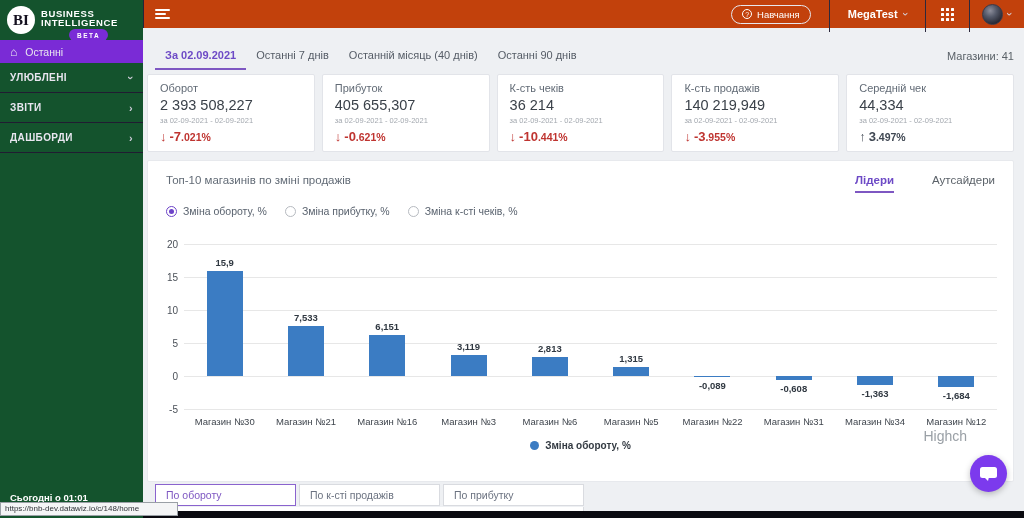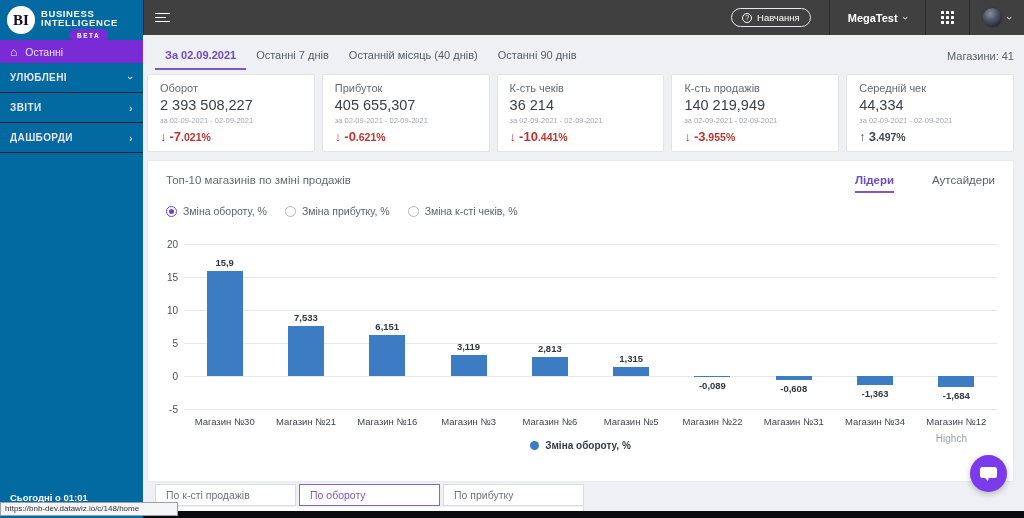--- a/index.html
+++ b/index.html
@@ -1,21 +1,21 @@
 <!DOCTYPE html>
 <html><head>
 <meta charset="utf-8">
 <style>
   * { margin:0; padding:0; box-sizing:border-box; }
   html,body { width:1024px; height:518px; overflow:hidden; background:#eef0f3;
               font-family:"Liberation Sans", sans-serif; }
   .app { position:absolute; inset:0; width:1024px; height:518px; }
 
   
-  .sidebar { position:absolute; left:0; top:0; width:143px; height:518px; background:#0369a1; z-index:5; }
+  .sidebar { position:absolute; left:0; top:0; width:143px; height:518px; background:#14532d; z-index:5; }
   .logo { display:flex; align-items:flex-start; padding:6px 6px 0 7px; height:40px; cursor:pointer; }
   .logo-circle { width:28px; height:28px; border-radius:50%; background:#fff; color:#14101f;
                  font-family:"Liberation Serif", serif; font-weight:bold; font-size:15px;
                  display:flex; align-items:center; justify-content:center; flex:0 0 auto; }
   .logo-text { margin-left:6px; color:#fff; line-height:9px; padding-top:3px; }
   .logo-line { font-size:9.5px; font-weight:bold; letter-spacing:.6px; }
   .beta { display:inline-block; background:#7a2bd6; color:#fff; font-size:6.5px; font-weight:bold;
           letter-spacing:1.5px; border-radius:7px; padding:2px 8px 1px; margin:2px 0 0 28px; }
   .nav-item { position:relative; display:flex; align-items:center; color:#e8e6f0; font-size:10.5px;
               padding:0 10px; cursor:pointer; }
@@ -24,21 +24,21 @@
                     border-bottom:1px solid #201c31; }
   .nav-item.group:first-of-type { border-top:1px solid #201c31; }
   .nav-icon { margin-right:8px; font-size:12px; line-height:10px; }
   .nav-chev { margin-left:auto; font-size:11px; color:#cfcdda; }
   .chev-down { display:inline-block; transform:rotate(90deg); }
   .sidebar-footer { position:absolute; left:10px; bottom:3px; color:#fff; z-index:1; }
   .upd-time { font-size:9.5px; font-weight:bold; margin-bottom:2px; }
   .upd-label { font-size:9px; font-weight:bold; font-style:italic; color:#b9b7c6; }
 
   
-  .topbar { position:absolute; left:143px; top:0; right:0; height:35px; background:#404040;
+  .topbar { position:absolute; left:143px; top:0; right:0; height:28px; background:#c2410c;
             display:flex; align-items:center; border-left:1px solid #262338; }
   .burger { margin-left:11px; width:15px; cursor:pointer; }
   .burger div { height:1.5px; background:#fff; margin:2.5px 0; border-radius:1px; }
   .burger div:nth-child(2){ width:11px; }
   .top-right { margin-left:auto; display:flex; align-items:center; height:100%; }
   .pill { display:flex; align-items:center; gap:5px; border:1px solid #e7e7ee; border-radius:10px;
           color:#fff; font-size:9.5px; padding:3px 10px; margin-right:18px; cursor:pointer; }
   .help-circle { width:10px; height:10px; border:1px solid #fff; border-radius:50%; font-size:7px;
                  display:flex; align-items:center; justify-content:center; }
   .vdiv { width:1px; height:35px; background:#2c293d; }
@@ -92,21 +92,21 @@
   .cols { position:absolute; inset:0; display:flex; }
   .col { position:relative; flex:1; }
   .bar { position:absolute; left:50%; transform:translateX(-50%); width:36px; background:#3b7cc3; }
   .dlabel { position:absolute; left:50%; transform:translateX(-50%); font-size:9.5px; font-weight:600;
             color:#303841; white-space:nowrap; }
   .xlabels { display:flex; margin:7px 16px 0 36px; }
   .xlab { flex:1; text-align:center; font-size:9.5px; color:#3f454d; }
   .legend { display:flex; justify-content:center; align-items:center; gap:6px; margin-top:13px; cursor:pointer; }
   .legend-dot { width:9px; height:9px; border-radius:50%; background:#3b7cc3; }
   .legend-text { font-size:10px; font-weight:bold; color:#333a42; }
-  .watermark { position:absolute; right:46px; bottom:37px; font-size:10px; color:#9aa0a6; }
+  .watermark { position:absolute; right:46px; bottom:37px; font-size:14px; color:#9aa0a6; }
 
   .bottom-tabs { display:flex; gap:3px; margin:2px 10px 0 12px; }
   .btab { width:141px; height:22px; background:#fff; border:1px solid #d9dbe0; font-size:10.5px;
           color:#6b7280; display:flex; align-items:center; padding-left:10px; cursor:pointer; }
   .btab.active { border:1px solid #8a63ce; color:#7e57c2; }
   .under-row { margin:1px 10px 0 12px; width:429px; height:8px; background:#fff;
                border-left:1px solid #d9dbe0; border-right:1px solid #d9dbe0; }
 
   .bottom-strip { position:absolute; left:143px; right:0; bottom:0; height:7px; background:#0a0a10; z-index:4; }
   .url-tooltip { position:absolute; left:0; bottom:2px; width:178px; height:14px; background:#f4f5f6;
@@ -354,22 +354,22 @@
         </div>
 
       <div class="legend">
         <span class="legend-dot"></span>
         <span class="legend-text">Зміна обороту, %</span>
       </div>
       <div class="watermark">Highch</div>
     </section>
 
     <div class="bottom-tabs" id="bottom-tabs">
+        <div class="btab active">По обороту</div>
         <div class="btab">По к-сті продажів</div>
-        <div class="btab active">По обороту</div>
         <div class="btab">По прибутку</div>
       </div>
     <div class="under-row"></div>
   </main>
 
   <div class="bottom-strip"></div>
   <div class="url-tooltip">https://bnb-dev.datawiz.io/c/148/home</div>
 
   <div class="chat-fab">
     <div class="chat-bubble"></div>

